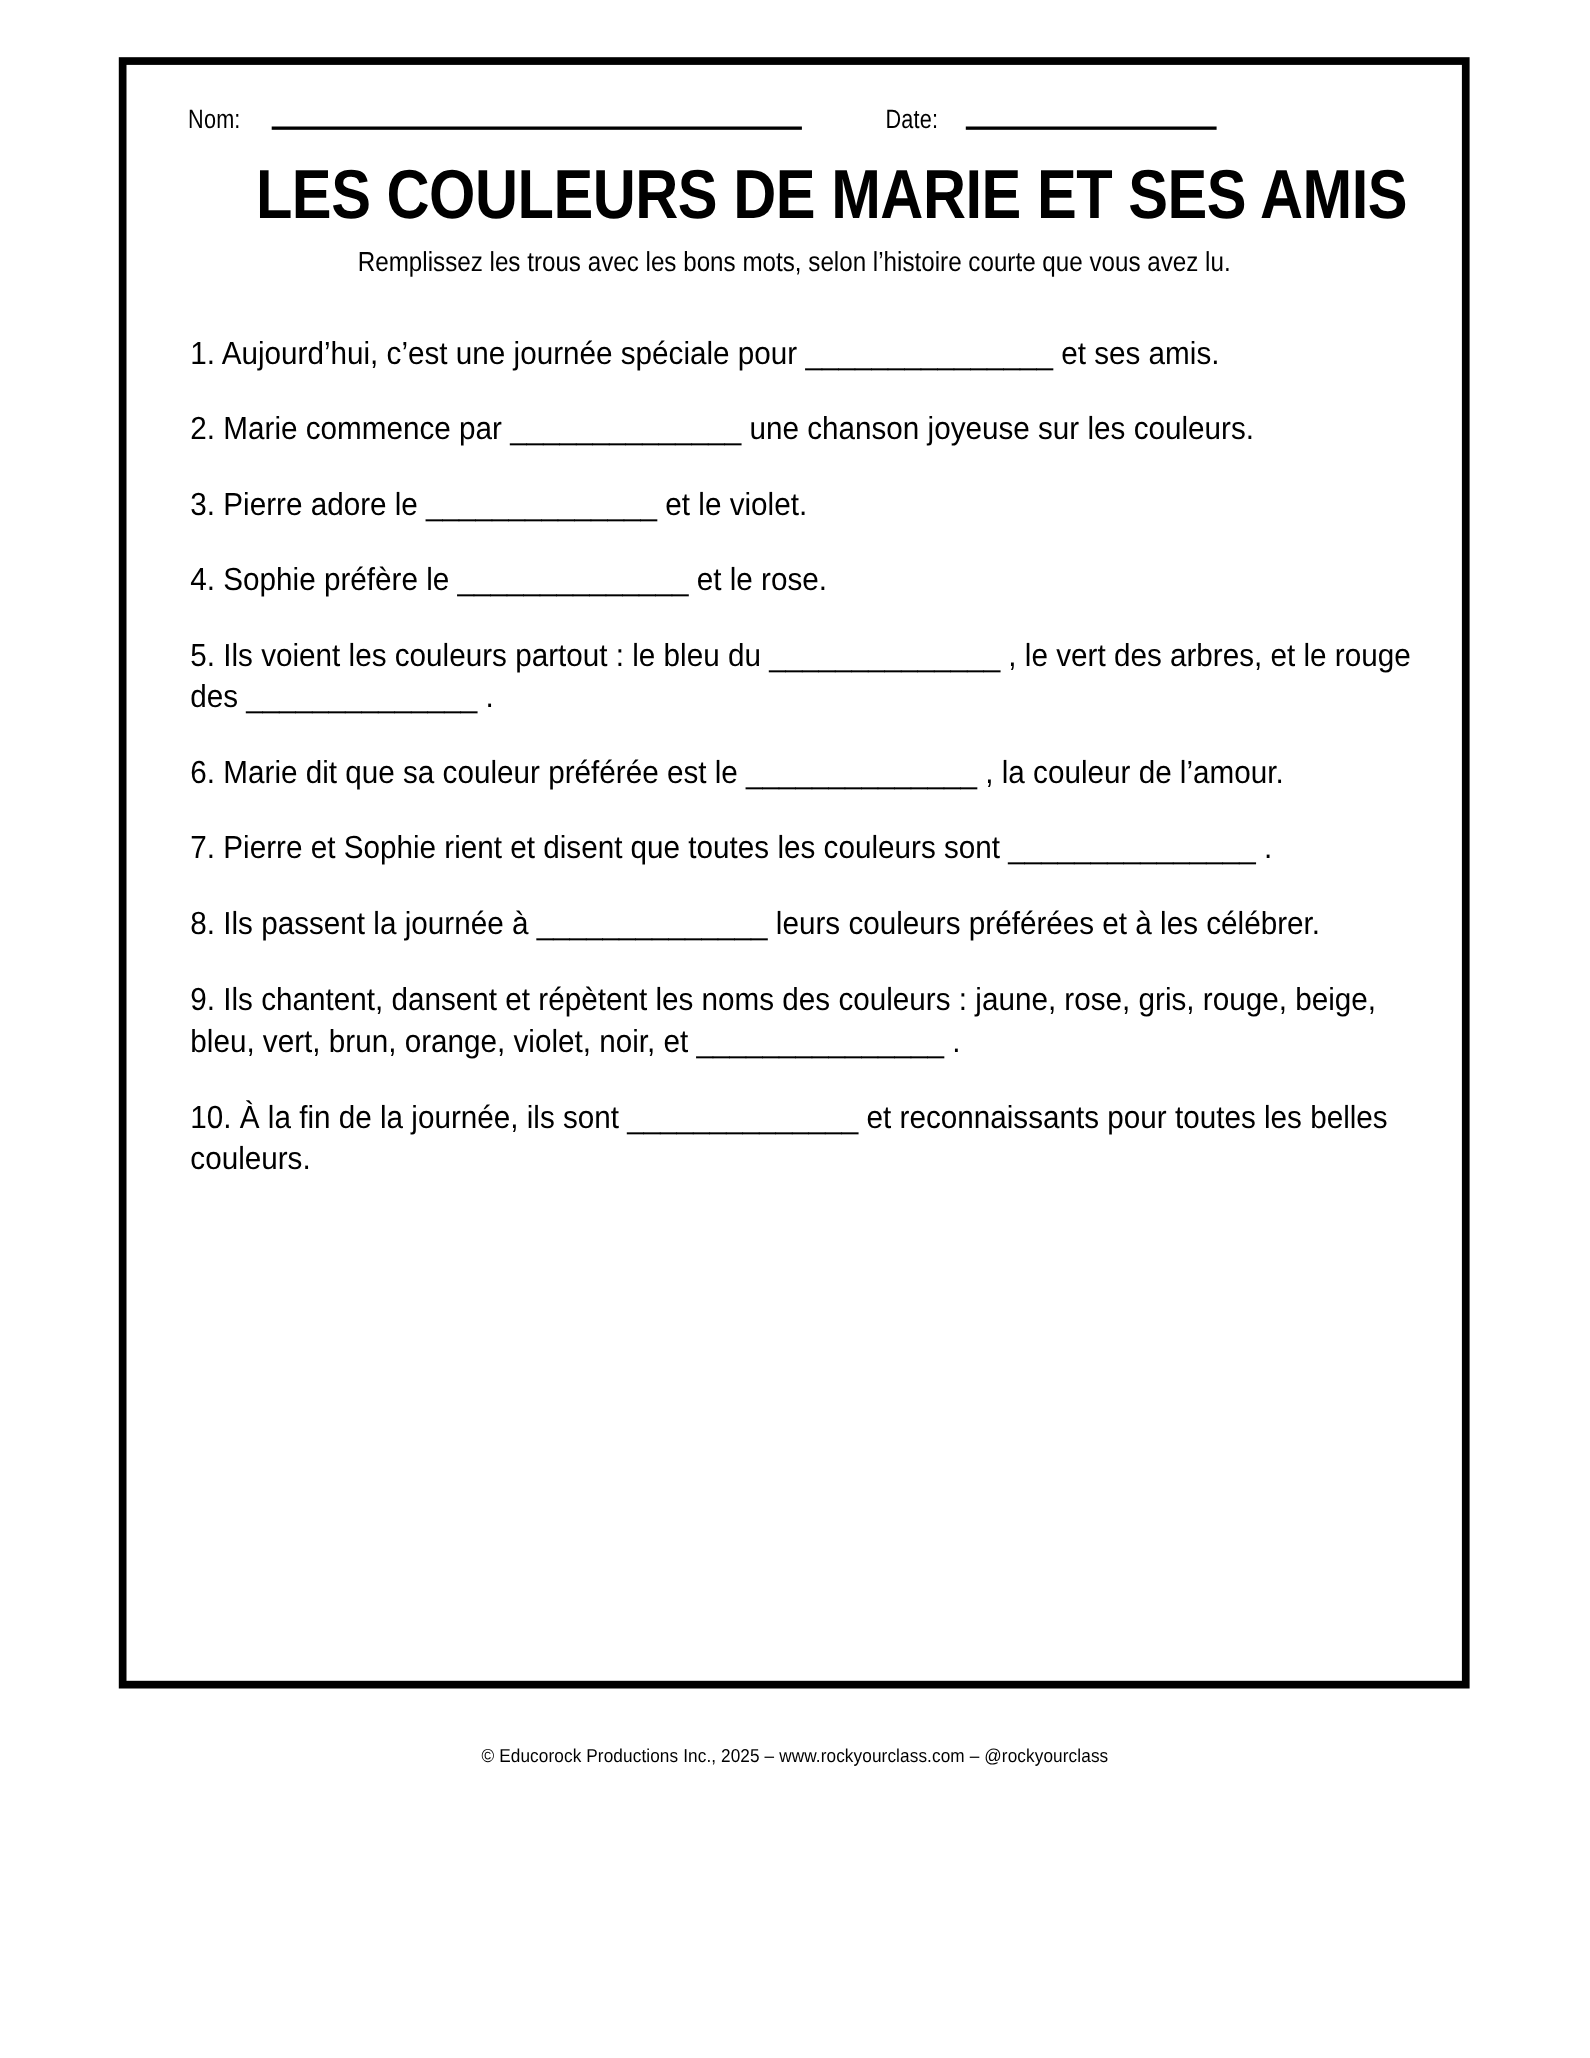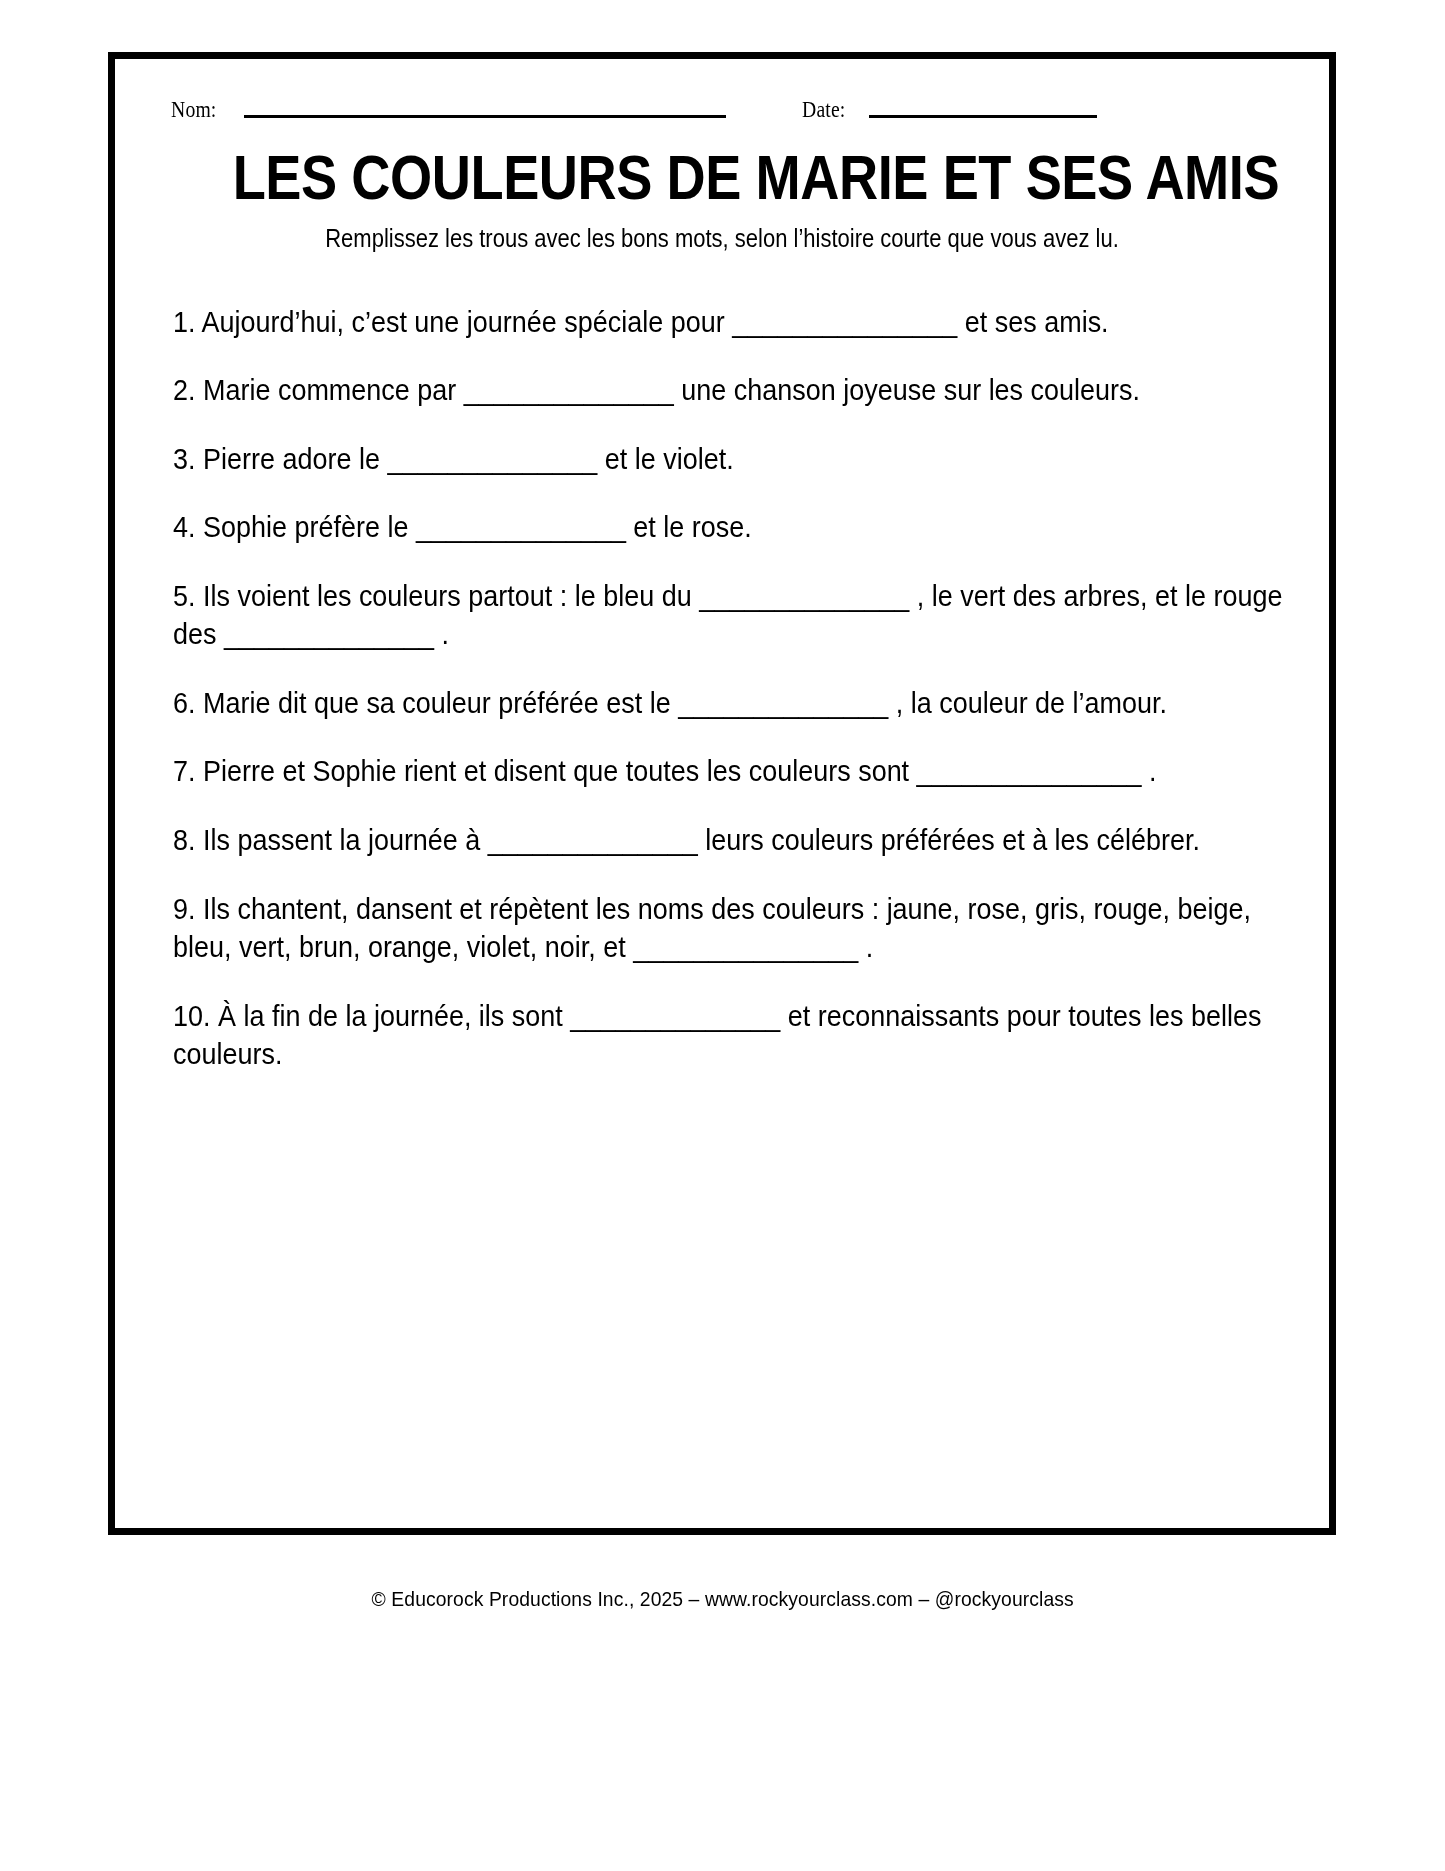--- a/index.html
+++ b/index.html
@@ -47,21 +47,20 @@
     padding: 30px 38px 20px 38px;
   }
 
   
   .namedate-row {
     display: flex;
     align-items: flex-end;
     margin-top: 8px;
     padding-left: 18px;
     padding-right: 6px;
-    font-family: Liberation Serif, serif;
   }
   .nd-label {
     font-size: 24px;
     font-weight: 400;
     font-stretch: condensed;
     letter-spacing: 0.2px;
     transform: scaleX(0.82);
     transform-origin: left bottom;
     white-space: nowrap;
     line-height: 1;
@@ -118,21 +117,21 @@
   }
   .question:last-child { margin-bottom: 0; }
 
   
   .footer {
     position: absolute;
     left: 0;
     right: 0;
     top: 1587px;
     text-align: center;
-    font-size: 21px;
+    font-size: 17px;
     font-weight: 400;
     letter-spacing: 0.1px;
   }
   .footer span {
     display: inline-block;
     transform: scaleX(0.92);
   }
 </style>
 </head>
 <body>

